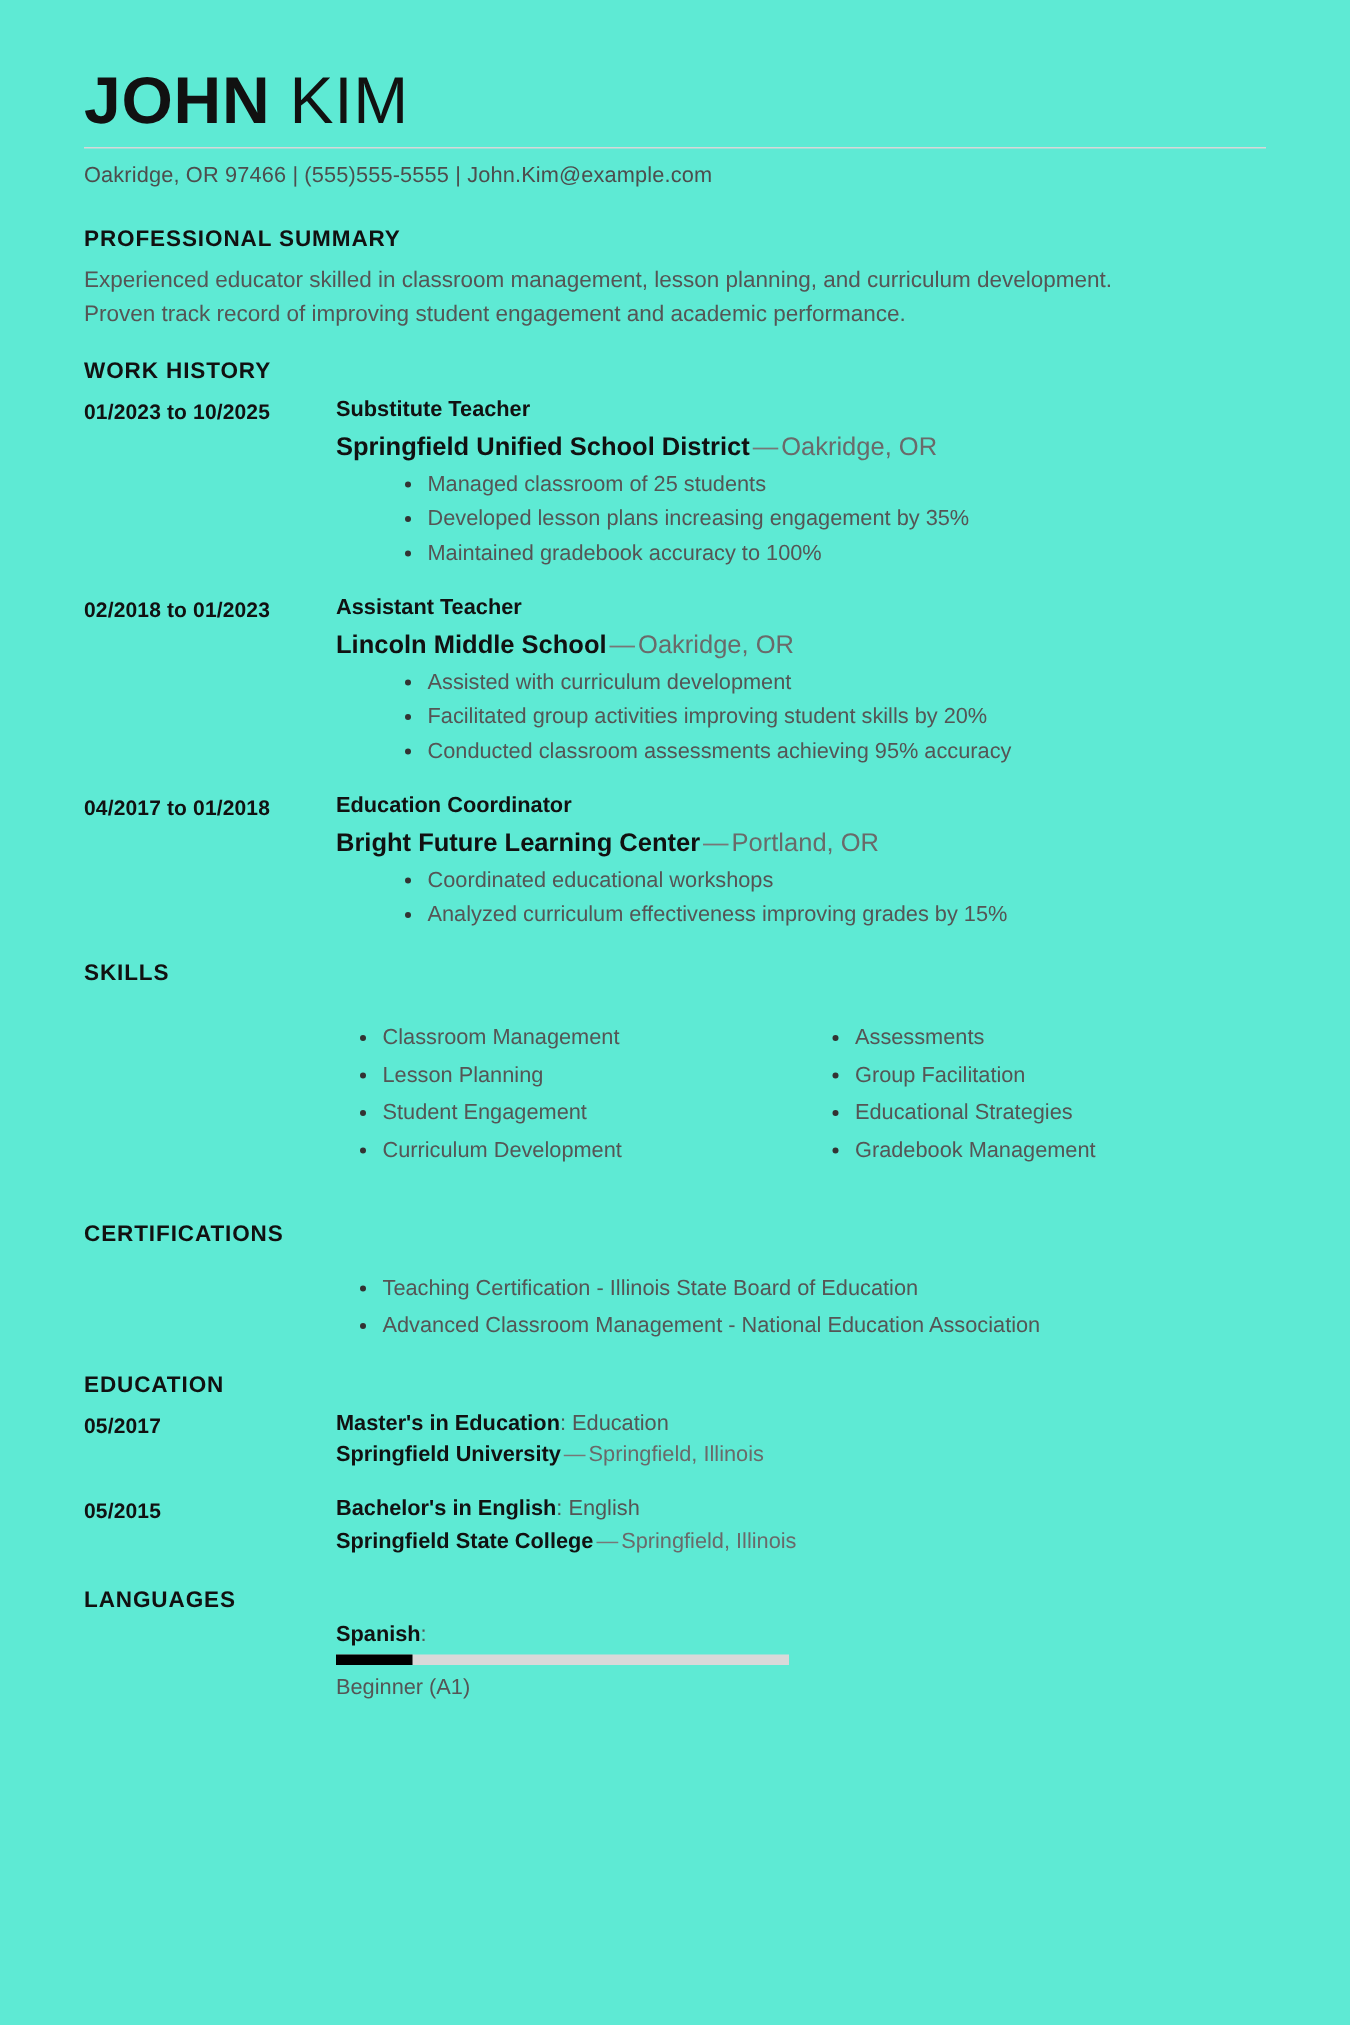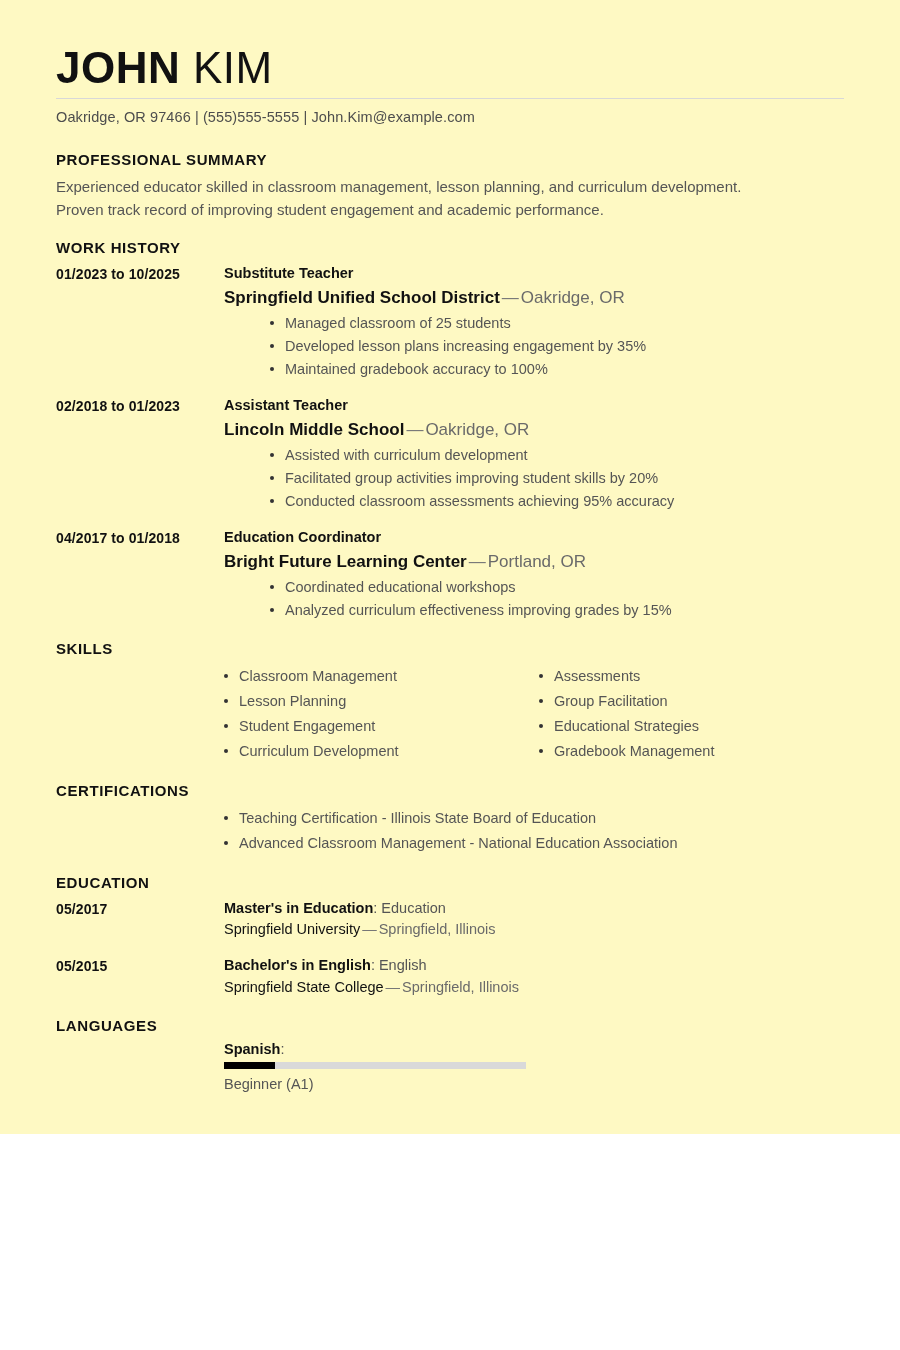--- a/index.html
+++ b/index.html
@@ -10,24 +10,24 @@
   body {
     width: 900px;
     height: 1350px;
     font-family: "Liberation Sans", sans-serif;
     color: #555555;
     -webkit-font-smoothing: antialiased;
   }
   .page {
     position: relative;
     width: 900px;
-    height: 1134px;
+    height: 1350px;
     box-sizing: border-box;
     padding: 44px 56px 0 56px;
-    background: #fef9c3;
+    background: #5eead4;
   }
 
   
   .header-name {
     font-size: 44px;
     line-height: 1.08;
     letter-spacing: 0.5px;
     color: #111111;
     margin: 0 0 6px 0;
     white-space: nowrap;
@@ -149,21 +149,21 @@
   .col-wrap {
     display: flex;
     gap: 0;
   }
   .col {
     flex: 0 0 315px;
   }
   .col ul.list,
   .cert-list {
     list-style: none;
-    margin: 0;
+    margin: 16px;
     padding: 0;
   }
   .col ul.list li,
   .cert-list li {
     position: relative;
     font-size: 14.5px;
     line-height: 1.72;
     color: #555555;
     padding-left: 15px;
   }
@@ -188,21 +188,21 @@
   .edu-degree-name {
     font-weight: 700;
     color: #111111;
   }
   .edu-school-line {
     font-size: 14.5px;
     line-height: 1.5;
     color: #555555;
   }
   .edu-school {
-    font-weight: 400;
+    font-weight: 700;
     color: #111111;
     margin-top: 12px;
   }
 
   
   .lang-wrap {
     display: flex;
     flex-wrap: wrap;
     padding-left: 168px;
     gap: 0;

